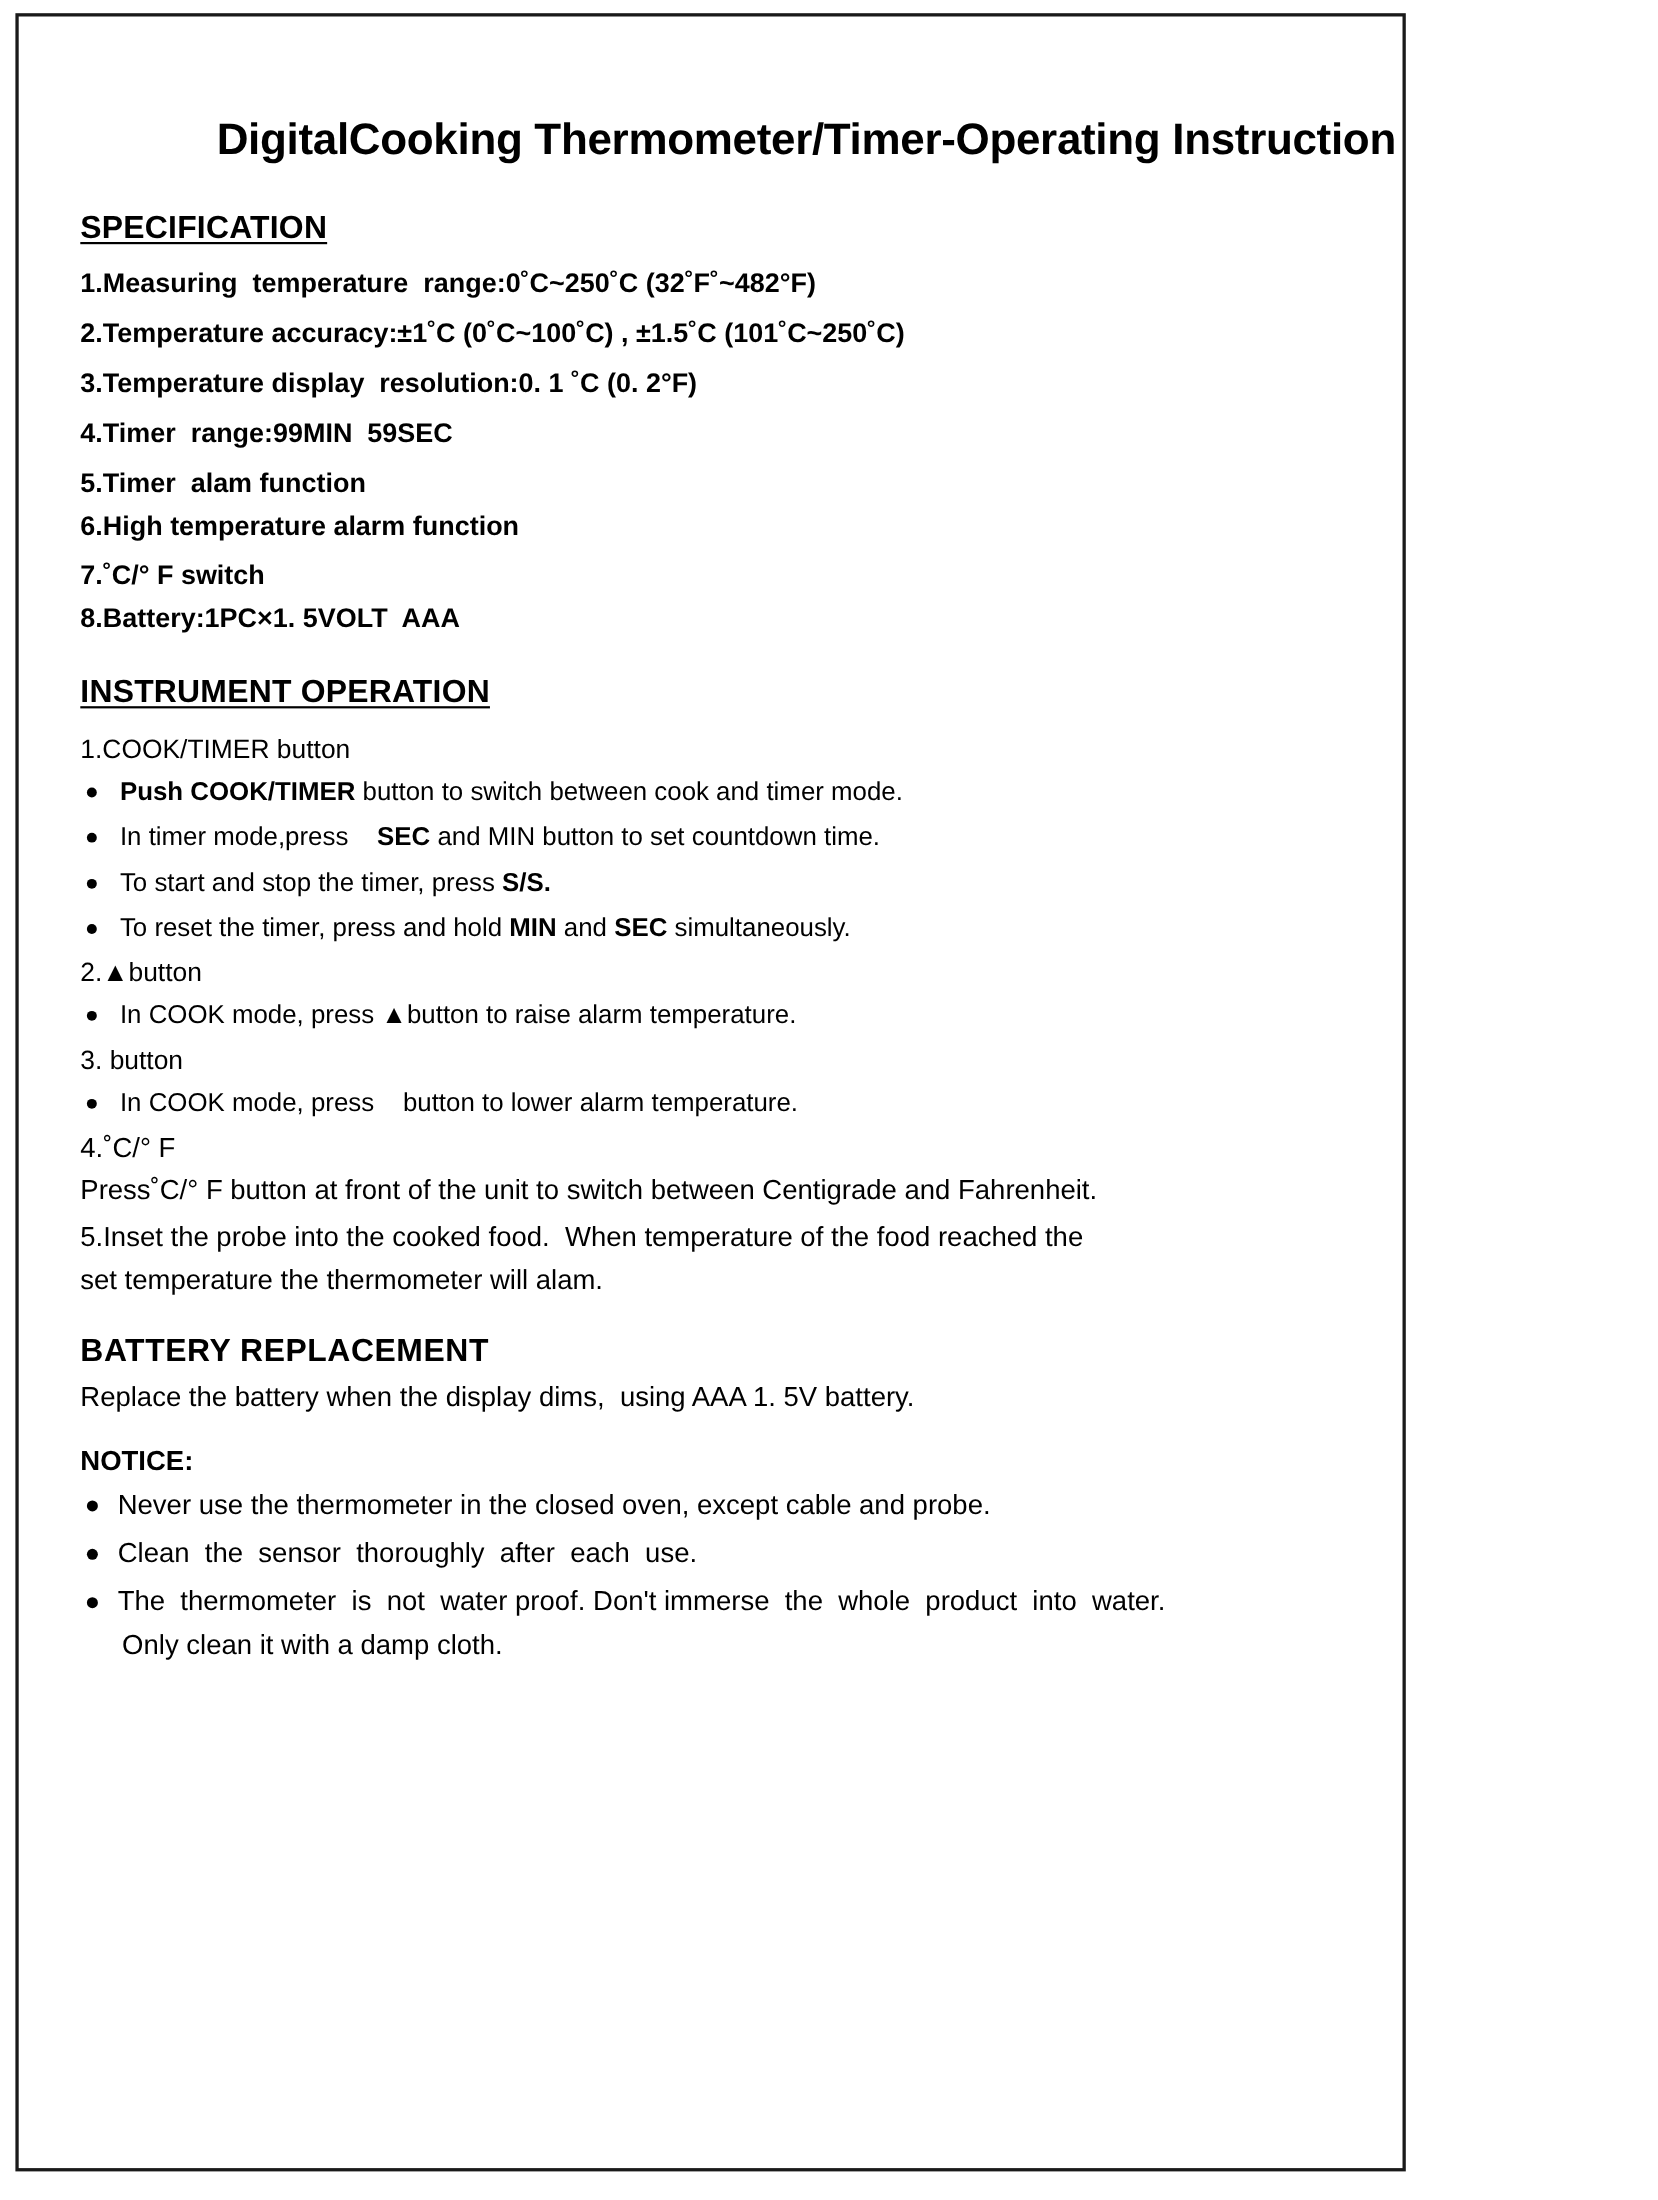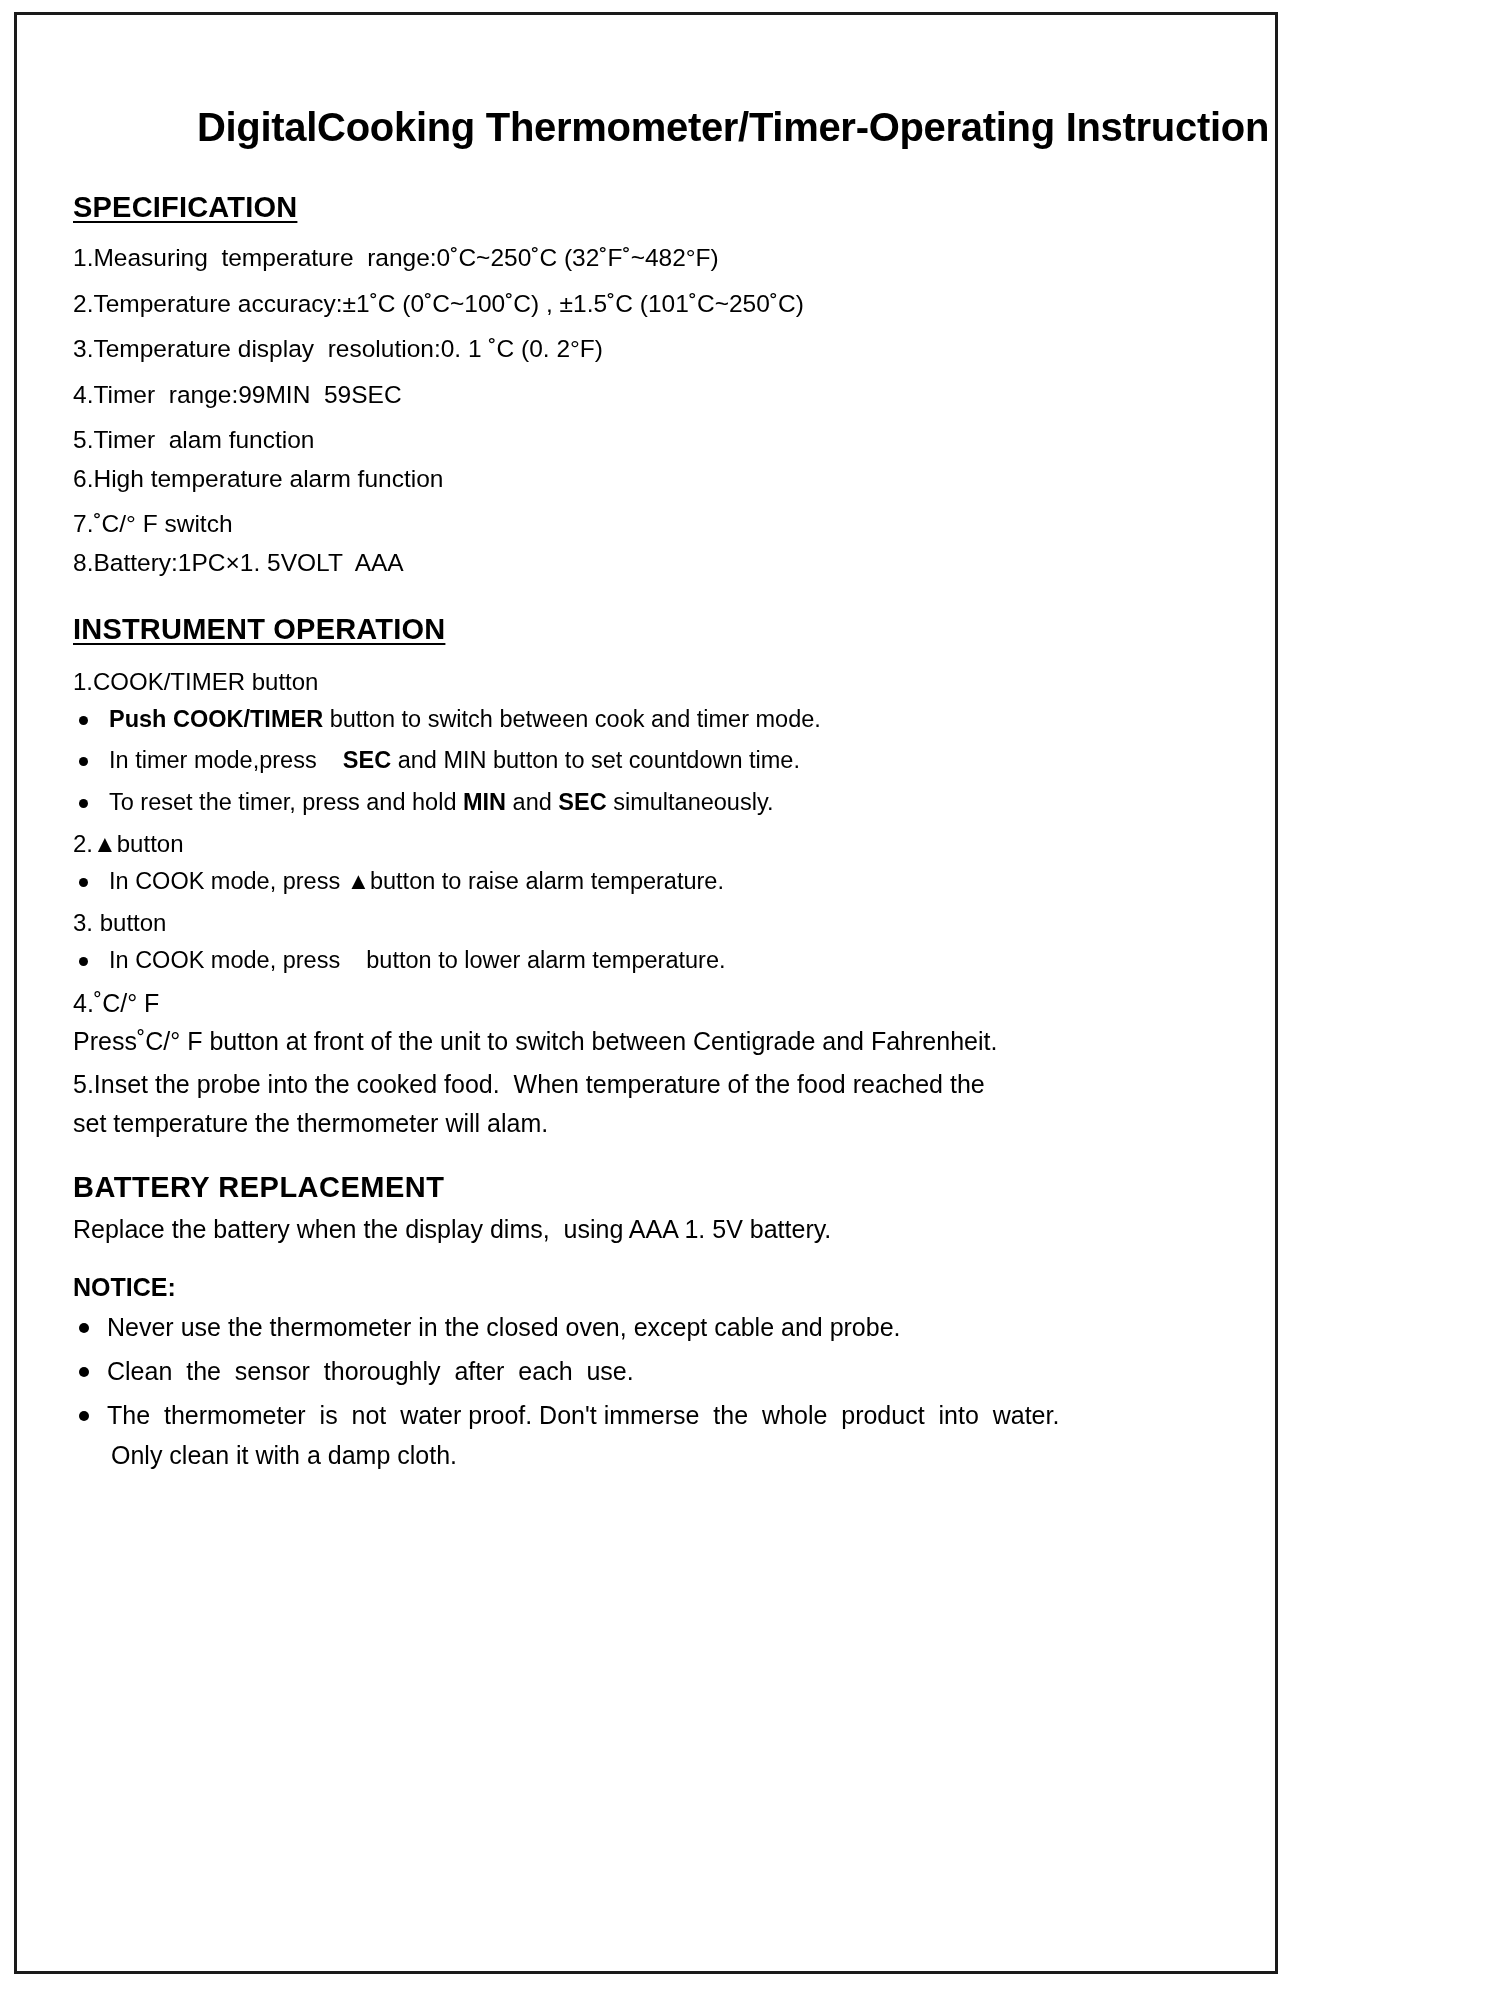--- a/index.html
+++ b/index.html
@@ -42,20 +42,21 @@
   .section-head {
     font-size: 29px;
     font-weight: bold;
     text-decoration: underline;
     text-underline-offset: 4px;
     margin: 0 0 22px 0;
     letter-spacing: 0.2px;
   }
   .spec-list {
     margin: 0 0 38px 0;
+    font-weight: bold;
   }
   .spec-item {
     font-size: 24.5px;
     line-height: 1.0;
     margin-bottom: 21px;
     white-space: pre-wrap;
   }
   .spec-item.tight {
     margin-bottom: 14px;
   }
@@ -154,20 +155,21 @@
       <div class="spec-item">8.Battery:1PC×1. 5VOLT  AAA</div>
     </div>
 
     <h2 class="section-head">INSTRUMENT OPERATION</h2>
 
     <div class="op-block">
       <div class="op-head">1.COOK/TIMER button</div>
       <ul class="bullets">
         <li><b>Push COOK/TIMER</b> button to switch between cook and timer mode.</li>
         <li>In timer mode,press&nbsp;&nbsp;&nbsp; <b>SEC</b> and MIN button to set countdown time.</li>
+        <li>To start and stop the timer, press <b>S/S.</b></li>
         <li>To reset the timer, press and hold <b>MIN</b> and <b>SEC</b> simultaneously.</li>
       </ul>
     </div>
 
     <div class="op-block">
       <div class="op-head">2.▲button</div>
       <ul class="bullets">
         <li>In COOK mode, press ▲button to raise alarm temperature.</li>
       </ul>
     </div>

